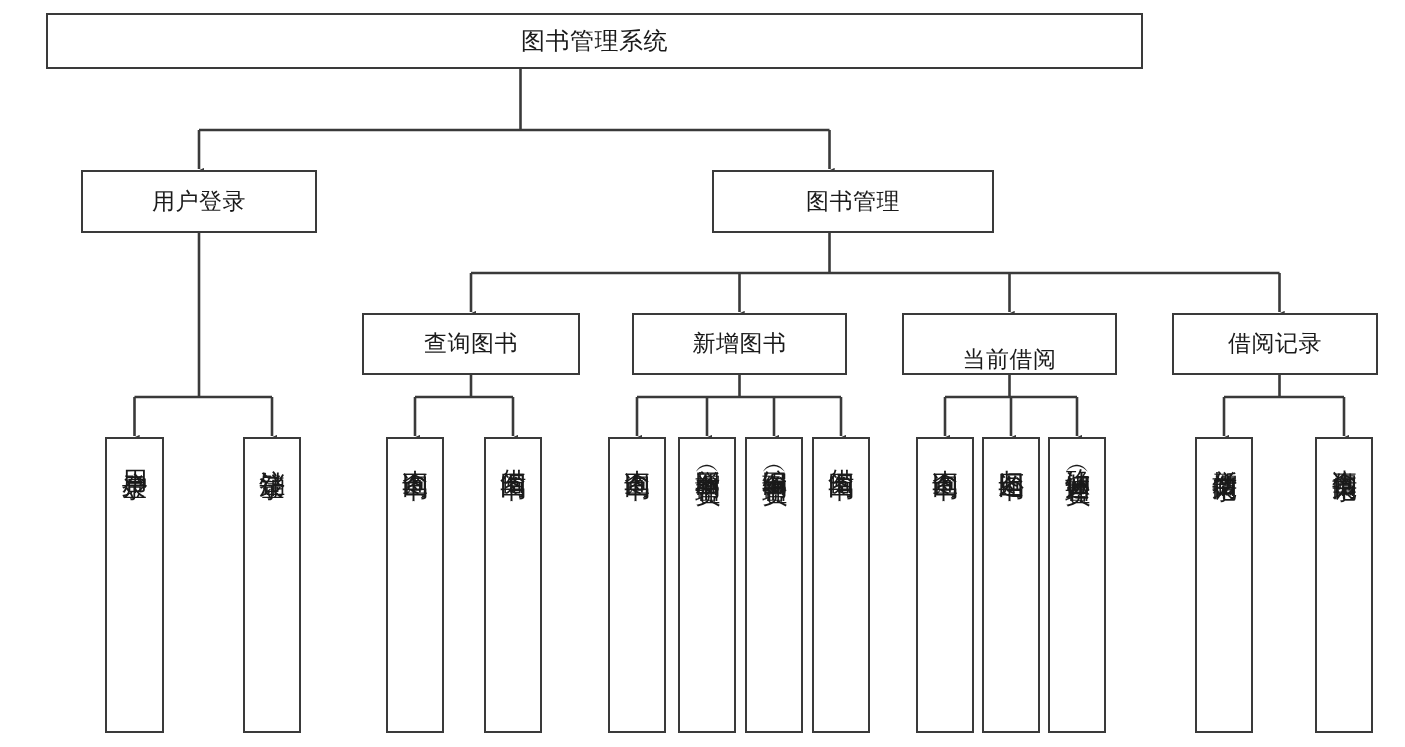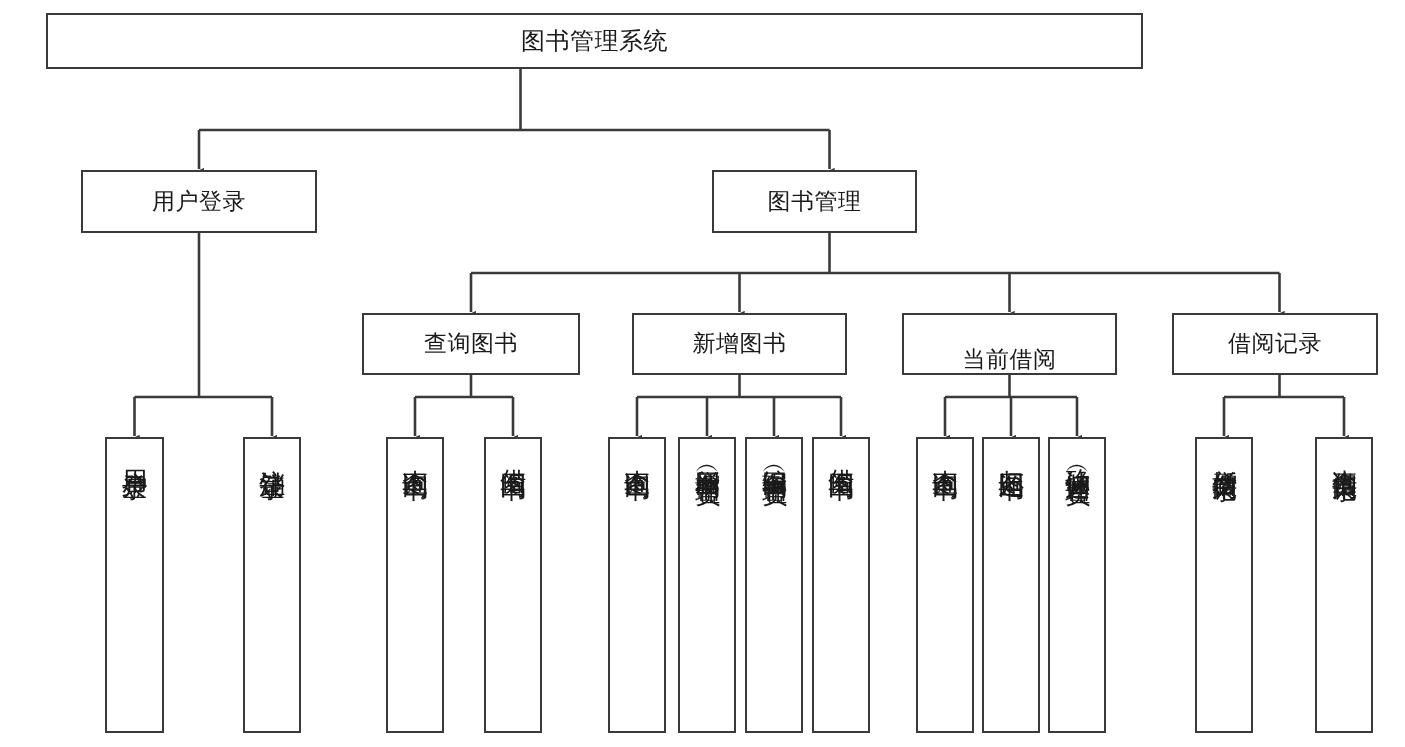--- a/index.html
+++ b/index.html
@@ -120,21 +120,21 @@
       </g>
   </svg>
 
   <div id="nodes">
       <div class="node horiz root" style="left: 18px; top: 13px; width: 1097px; height: 56px; margin-left: 28px;">
         <span class="label">图书管理系统</span>
       </div>
       <div class="node horiz" style="left: 81px; top: 170px; width: 236px; height: 63px;">
         <span class="label">用户登录</span>
       </div>
-      <div class="node horiz" style="left: 712px; top: 170px; width: 205px; height: 63px;">
+      <div class="node horiz" style="left: 712px; top: 170px; width: 282px; height: 63px;">
         <span class="label">图书管理</span>
       </div>
       <div class="node horiz" style="left: 362px; top: 313px; width: 218px; height: 62px;">
         <span class="label">查询图书</span>
       </div>
       <div class="node horiz" style="left: 632px; top: 313px; width: 215px; height: 62px;">
         <span class="label">新增图书</span>
       </div>
       <div class="node horiz" style="left: 902px; top: 313px; width: 215px; height: 62px; align-items: flex-end;">
         <span class="label">当前借阅</span>

